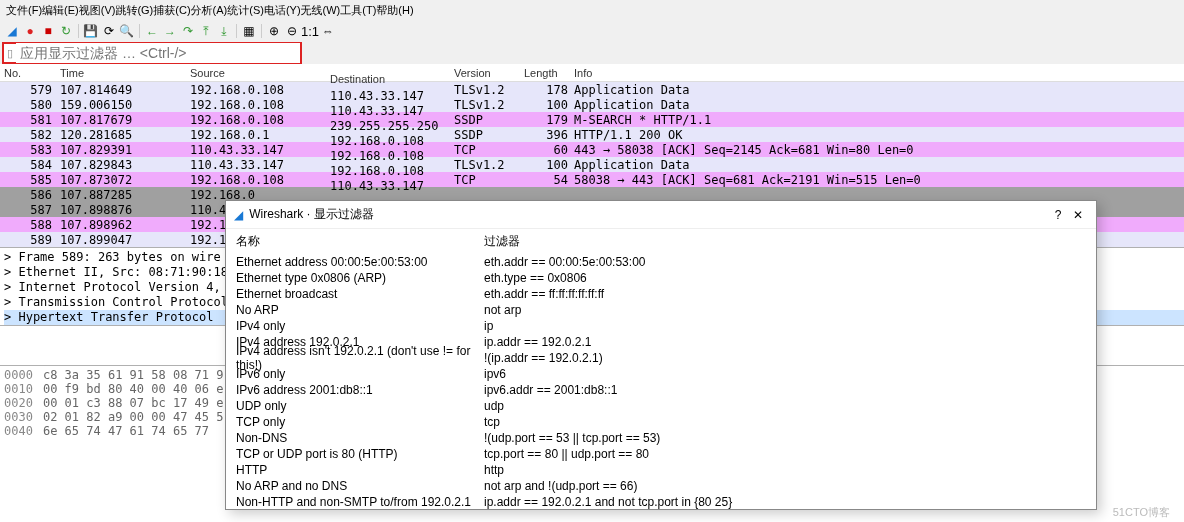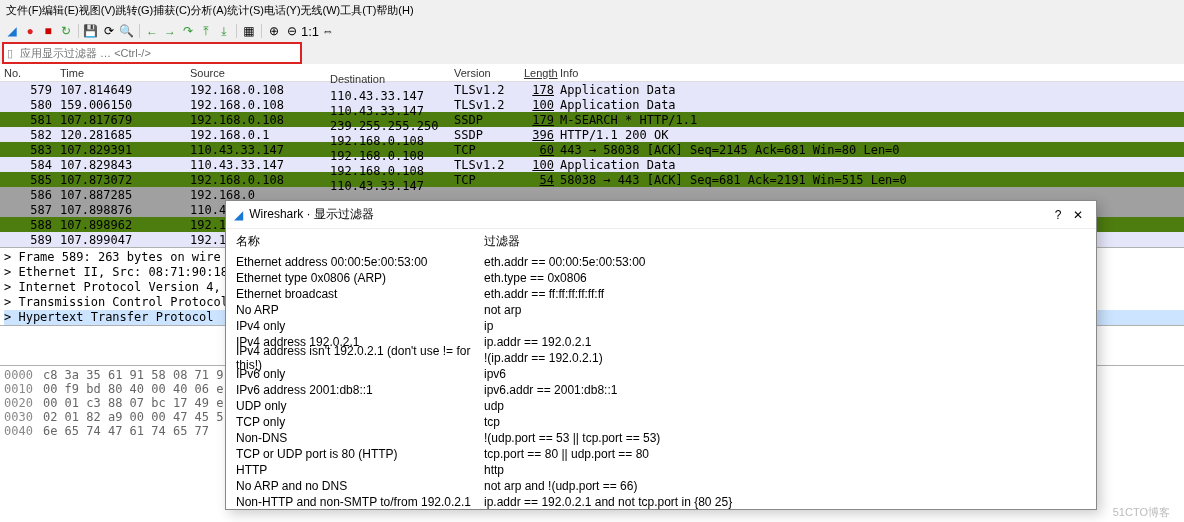--- a/index.html
+++ b/index.html
@@ -3,34 +3,34 @@
 <meta charset="utf-8">
 <style>
 * { box-sizing: border-box; margin: 0; padding: 0; }
 body { font-family: "Microsoft YaHei", "Segoe UI", Arial, sans-serif; font-size: 11px; background: #fff; color: #000; overflow: hidden; width: 1184px; height: 522px; position: relative; }
 .menubar { display: flex; padding: 2px 6px; background: #f0f0f0; height: 20px; align-items: center; }
 .menubar span { cursor: default; }
 .toolbar { display: flex; gap: 2px; padding: 2px 4px; background: #f0f0f0; height: 22px; align-items: center; }
 .tb-icon { width: 16px; height: 16px; display: inline-flex; align-items: center; justify-content: center; font-size: 12px; }
 .tb-sep { width: 1px; height: 14px; background: #ccc; margin: 0 2px; }
 .filterbar { display: flex; align-items: center; border: 2px solid #d22; padding: 0; height: 22px; background: #fff; width: 300px; margin-left: 2px; }
-.filterbar input { border: none; outline: none; font-size: 11px; padding: 2px 4px; flex: 1; }
+.filterbar input { border: none; outline: none; font-size: 14px; padding: 2px 4px; flex: 1; }
 .table-header { display: flex; background: #fff; border-bottom: 1px solid #ddd; height: 18px; align-items: center; font-size: 11px; color: #333; }
 .col-no { width: 60px; padding-left: 4px; }
 .col-time { width: 130px; }
 .col-src { width: 140px; }
 .col-dst { width: 124px; margin-top: 12px; }
 .col-proto { width: 70px; }
-.col-len { width: 36px; text-decoration: underline; }
+.col-len { width: 50px; }
 .col-info { flex: 1; }
 .packets { font-family: Consolas, monospace; font-size: 12px; }
 .pkt-row { display: flex; height: 15px; align-items: center; white-space: pre; }
 .pkt-row.dark { background: #a0a0a0; }
 .pkt-row.light { background: #e6e6fa; }
-.pkt-row.white { background: #4d7c0f; }
+.pkt-row.white { background: #f0abfc; }
 .tree { font-family: Consolas, monospace; font-size: 12px; border-top: 1px solid #b0b0b0; padding: 2px 0 0 4px; }
 .tree-row { height: 15px; }
 .tree-row.sel { background: #cce4ff; }
 .hex { font-family: Consolas, monospace; font-size: 12px; border-top: 1px solid #b0b0b0; padding: 2px 0 0 4px; background: #fff; }
 .hex-row { height: 14px; color: #666; }
 .hex-off { color: #888; margin-right: 10px; }
 .dialog { position: absolute; left: 225px; top: 200px; width: 872px; height: 310px; background: #fff; border: 1px solid #888; box-shadow: 4px 4px 12px rgba(0,0,0,.2); display: flex; flex-direction: column; }
 .dlg-title { display: flex; align-items: center; height: 28px; padding: 0 8px; border-bottom: 1px solid #eee; font-size: 12px; }
 .dlg-title .shark { color: #1978d4; margin-right: 6px; }
 .dlg-title .spacer { flex: 1; }

